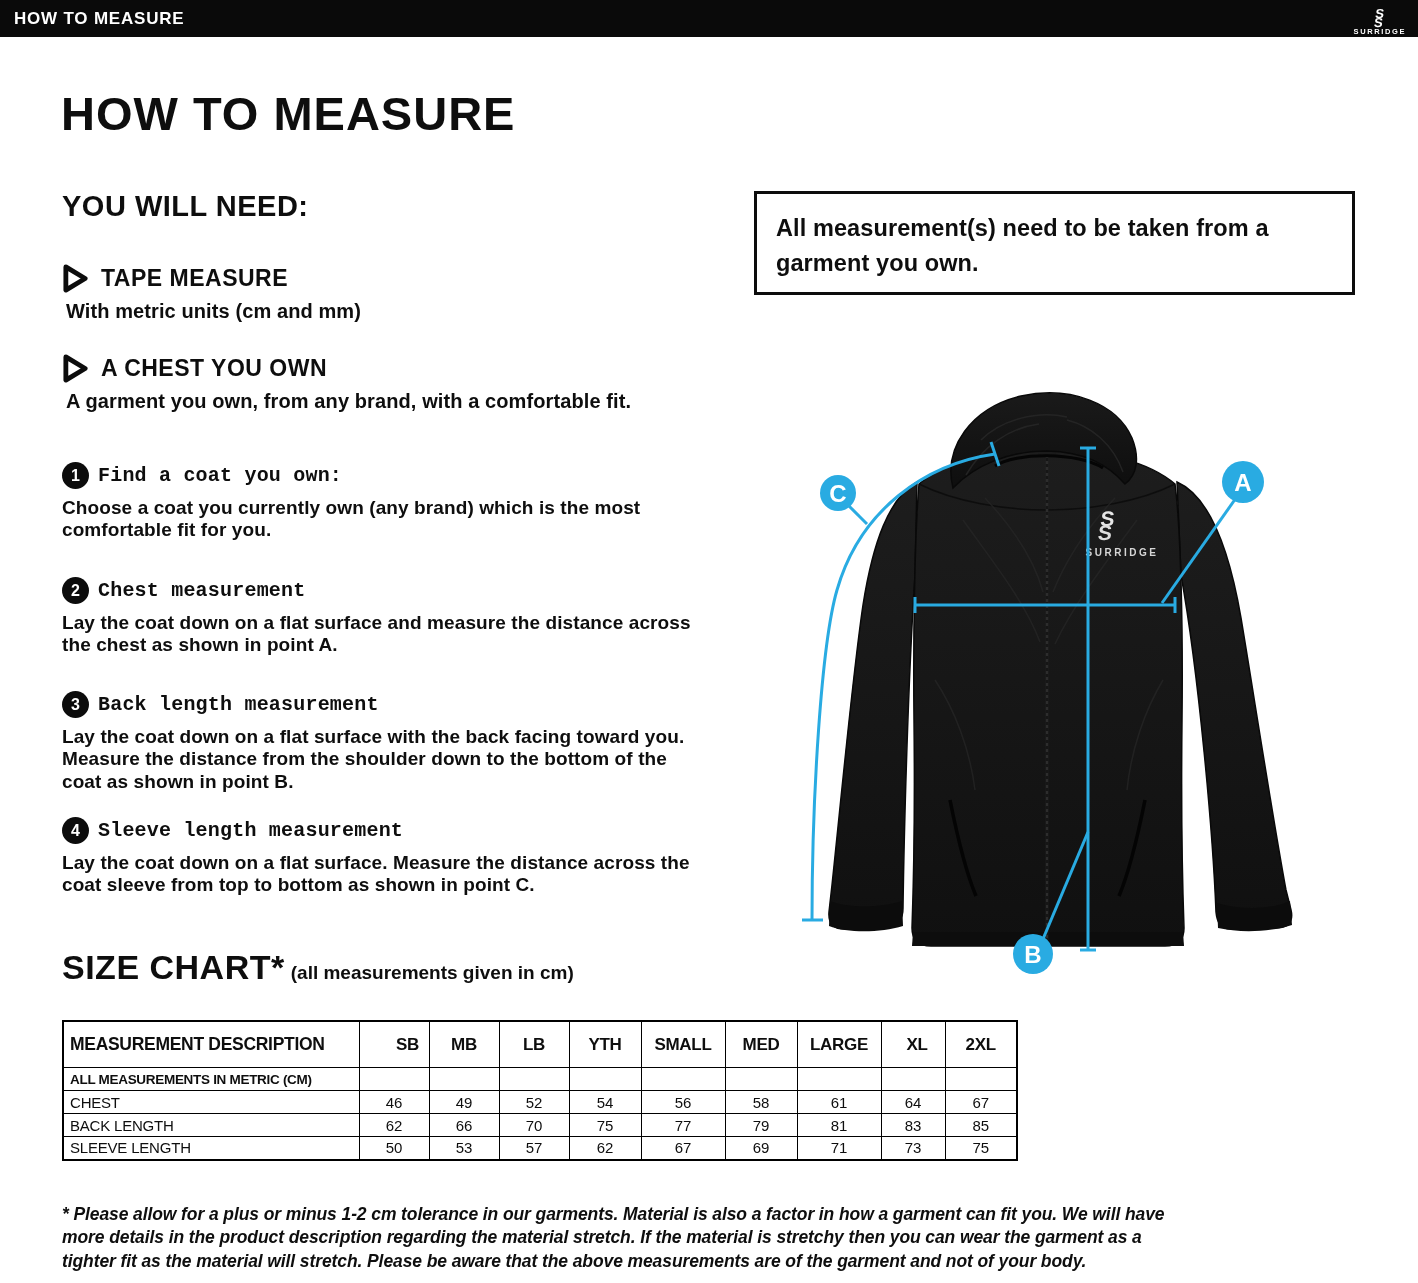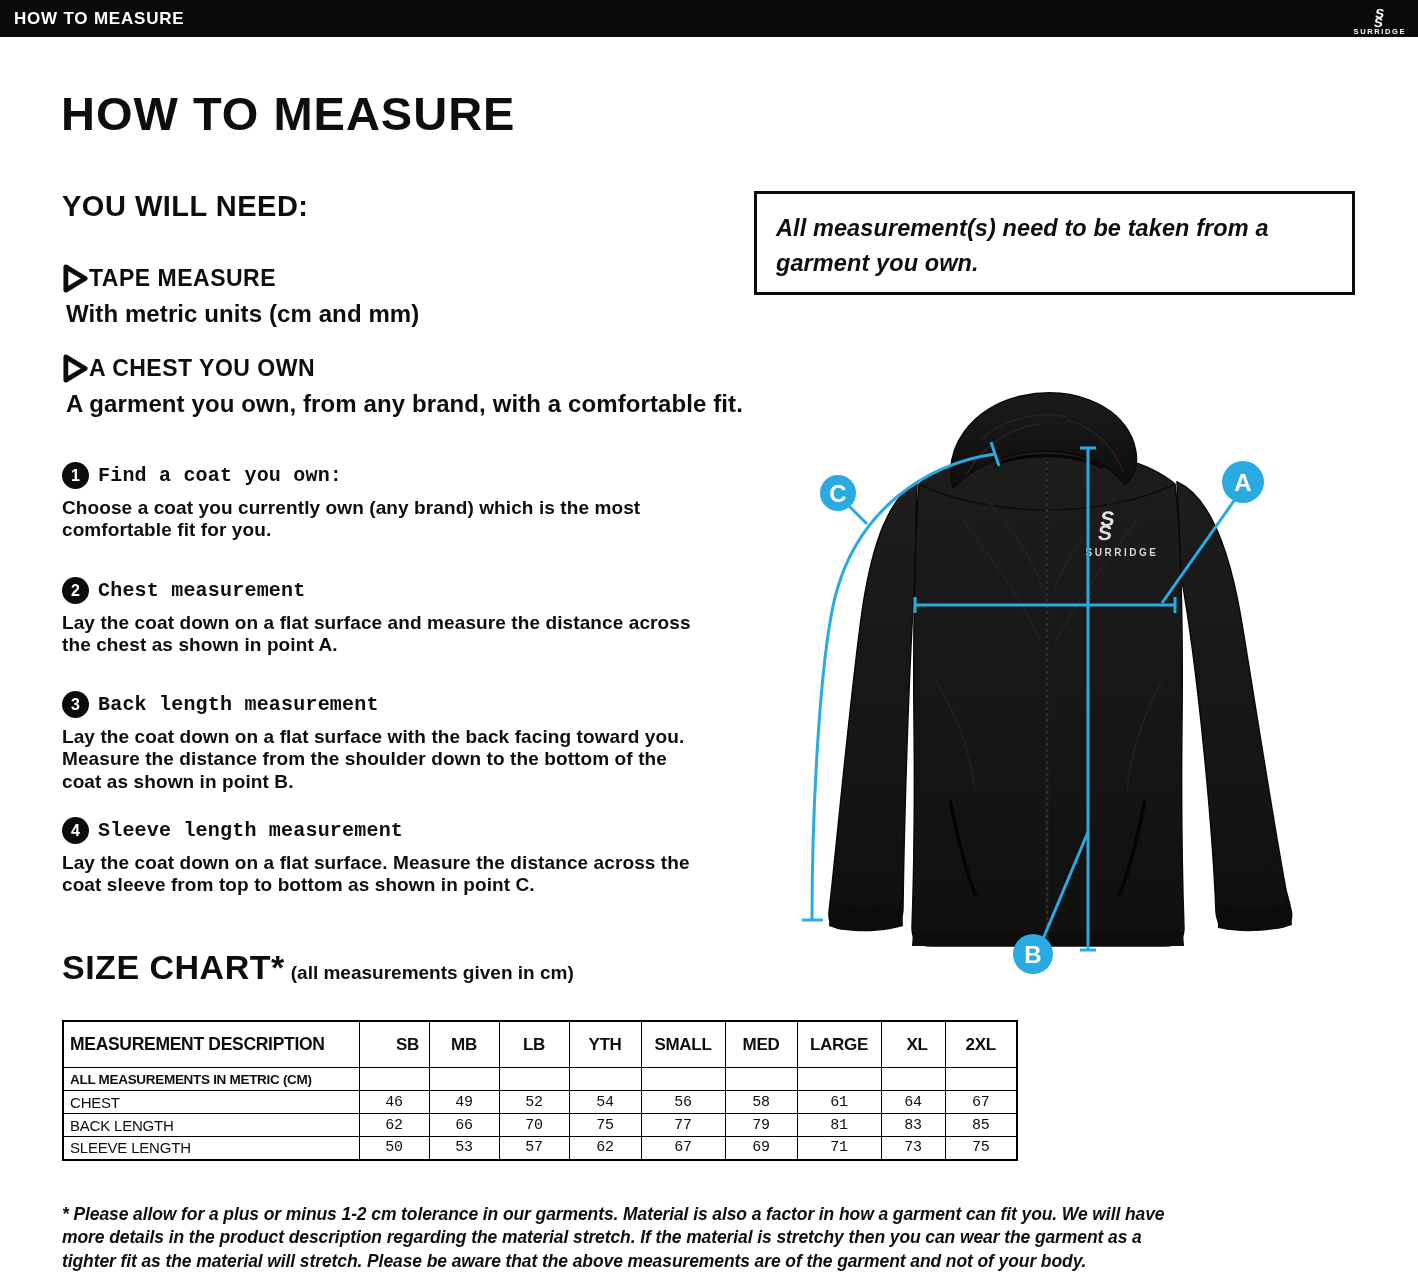--- a/index.html
+++ b/index.html
@@ -13,50 +13,50 @@
   .topbar-title{color:#ffffff;font-size:17px;font-weight:700;letter-spacing:.8px;}
   .topbar-logo{display:flex;flex-direction:column;align-items:center;line-height:1;transform:translateY(3px);}
   .logo-s{color:#fff;font-weight:700;font-size:13px;transform:skewX(-8deg);letter-spacing:0;}
   .logo-s span{display:block;height:9px;overflow:visible;}
   .topbar-logo .logo-word{color:#fff;font-size:7.5px;font-weight:700;letter-spacing:1.6px;margin-top:3px;}
   
   .h1{position:absolute;left:61px;top:86px;font-size:47px;font-weight:700;letter-spacing:1px;}
   .ywn{position:absolute;left:62px;top:190px;font-size:29px;font-weight:700;letter-spacing:.5px;}
   
   .need-item{position:absolute;left:62px;}
-  .need-head{display:flex;align-items:center;}
+  .need-head{display:flex;align-items:center;gap:12px;}
   .need-title{font-size:23px;font-weight:700;letter-spacing:.5px;}
-  .need-desc{font-size:24px;font-weight:700;margin:7px 0 0 4px;letter-spacing:.1px;}
+  .need-desc{font-size:20px;font-weight:700;margin:7px 0 0 4px;letter-spacing:.1px;}
   .tri-icon{width:27px;height:29px;display:block;}
   
   .step{position:absolute;left:62px;width:700px;}
   .step-head{display:flex;align-items:center;gap:9px;}
   .step-num{width:27px;height:27px;border-radius:50%;background:#0c0c0c;color:#fff;
     font-size:16px;font-weight:700;display:flex;align-items:center;justify-content:center;flex:0 0 27px;}
   .step-title{font-size:20px;font-weight:700;letter-spacing:.2px;font-family:Liberation Mono, monospace;}
   .step-body{font-size:19px;font-weight:700;line-height:1.18;margin-top:8px;white-space:pre-line;letter-spacing:.1px;}
   
   .note-box{position:absolute;left:754px;top:191px;width:601px;height:104px;border:3px solid #0c0c0c;
-    box-sizing:border-box;padding:17px 19px;font-style:italic;}
+    box-sizing:border-box;padding:17px 19px;}
   .note-text{font-size:23.5px;font-weight:700;line-height:1.5;white-space:pre-line;letter-spacing:.1px;}
   
   .jacket{position:absolute;left:785px;top:380px;width:640px;height:640px;}
   
   .sc-head{position:absolute;left:62px;top:948px;}
   .sc-title{font-size:34px;font-weight:700;letter-spacing:.5px;}
   .sc-sub{font-size:19px;font-weight:700;margin-left:6px;}
   table.size-chart{position:absolute;left:62px;top:1020px;border-collapse:collapse;table-layout:fixed;}
   table.size-chart td,table.size-chart th{border:1px solid #000;box-sizing:border-box;overflow:hidden;}
   table.size-chart{border:2px solid #000;}
   th.sc-desc{width:296px;text-align:left;padding:12px 6px;font-size:17.5px;letter-spacing:-.3px;}
   th.sc-size{text-align:center;font-size:17px;letter-spacing:-.3px;padding:4px 0;}
   tr.sc-header th{height:34px;}
   tr.sc-metric td{height:23px;font-size:13.5px;font-weight:700;letter-spacing:-.3px;padding:2px 6px;}
   tr.sc-row td{height:23px;font-size:15px;padding:2px 6px;letter-spacing:-.2px;}
-  tr.sc-row td.num{text-align:center;padding:2px 0;font-family:Liberation Mono, monospace;}
+  tr.sc-row td.num{text-align:center;padding:2px 0;}
   
   .disclaimer{position:absolute;left:62px;top:1203px;width:1325px;font-size:17.5px;font-weight:700;
     font-style:italic;line-height:1.33;white-space:pre-line;letter-spacing:-.1px;}
 </style>
 </head>
 <body>
 
 <div id="page">
 
   <div class="topbar">

